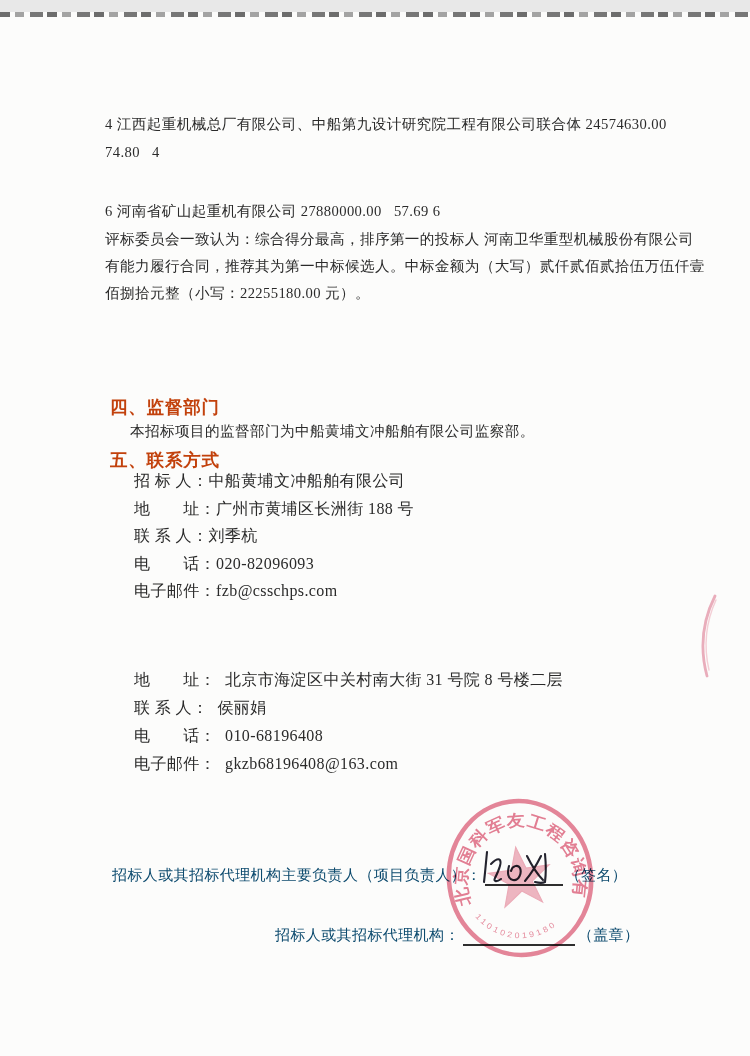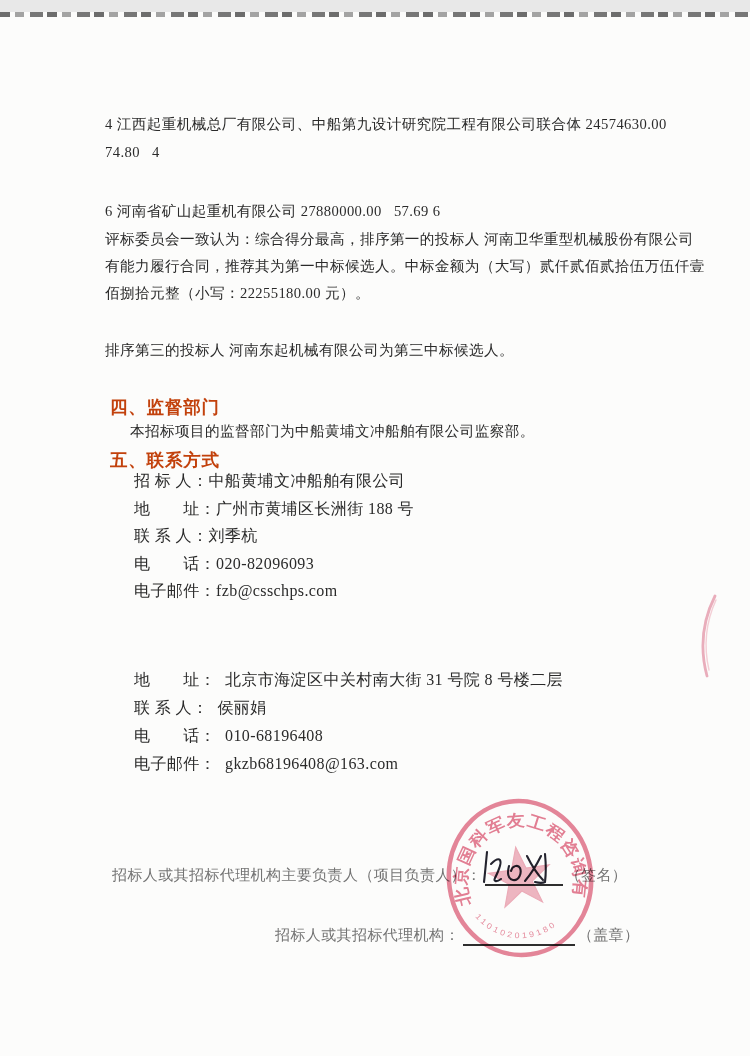--- a/index.html
+++ b/index.html
@@ -32,21 +32,21 @@
   .contact{left:134px;font-size:16px;}
   .contact .gap{padding-left:9px;}
   
   .sigrow{
     position:absolute;
     display:flex;
     align-items:flex-end;
     font-size:15px;
     letter-spacing:.4px;
     white-space:pre;
-    color:#737373;
+    color:#0c4a6e;
   }
   .sig-underline{
     position:relative;
     display:inline-block;
     border-bottom:2px solid #2e2e2e;
     height:20px;
     margin:0 3px -1px 3px;
   }
   .u1{width:78px;}
   .u2{width:112px;}
@@ -88,21 +88,20 @@
   <div class="scan-top"></div>
 
   <div class="t" style="top:103px">4 江西起重机械总厂有限公司、中船第九设计研究院工程有限公司联合体 24574630.00</div>
   <div class="t" style="top:132px">74.80   4</div>
   <div class="t" style="top:190px">6 河南省矿山起重机有限公司 27880000.00   57.69 6</div>
 
   <div class="t" style="top:218px">评标委员会一致认为：综合得分最高，排序第一的投标人 河南卫华重型机械股份有限公司</div>
   <div class="t" style="top:245px">有能力履行合同，推荐其为第一中标候选人。中标金额为（大写）贰仟贰佰贰拾伍万伍仟壹</div>
   <div class="t" style="top:272px">佰捌拾元整（小写：22255180.00 元）。</div>
 
-  <div class="t" style="top:329px">排序第三的投标人 河南东起机械有限公司为第三中标候选人。</div>
 
   <div class="t h" style="top:383px">四、监督部门</div>
   <div class="t indent" style="top:410px">本招标项目的监督部门为中船黄埔文冲船舶有限公司监察部。</div>
 
   <div class="t h" style="top:436px">五、联系方式</div>
 
   <div class="t contact" style="top:459px"><span>招 标 人：</span><span>中船黄埔文冲船舶有限公司</span></div>
   <div class="t contact" style="top:487px"><span>地　　址：</span><span>广州市黄埔区长洲街 188 号</span></div>
   <div class="t contact" style="top:514px"><span>联 系 人：</span><span>刘季杭</span></div>
   <div class="t contact" style="top:542px"><span>电　　话：</span><span>020-82096093</span></div>

